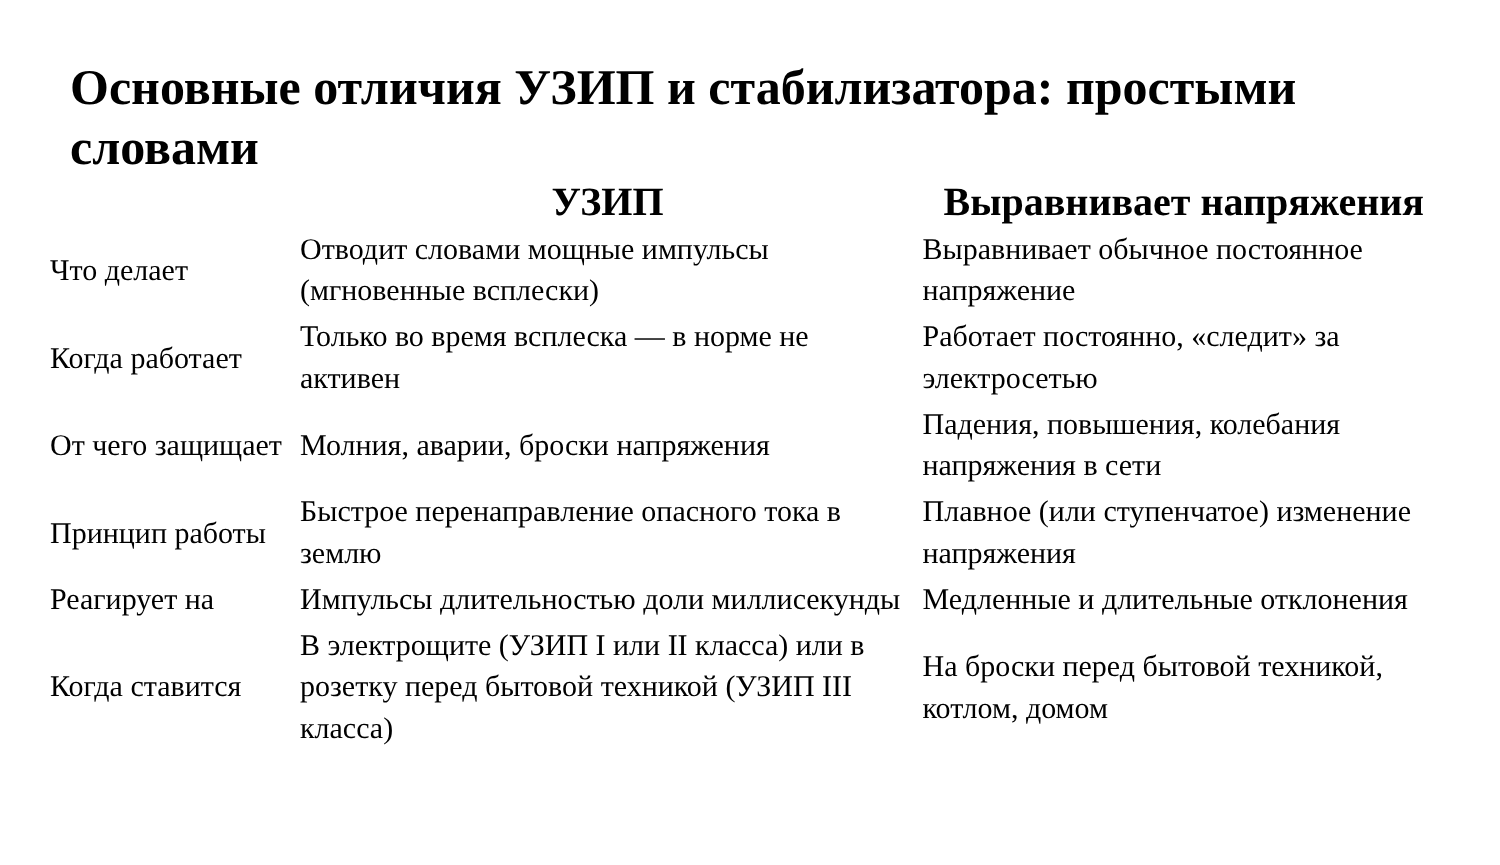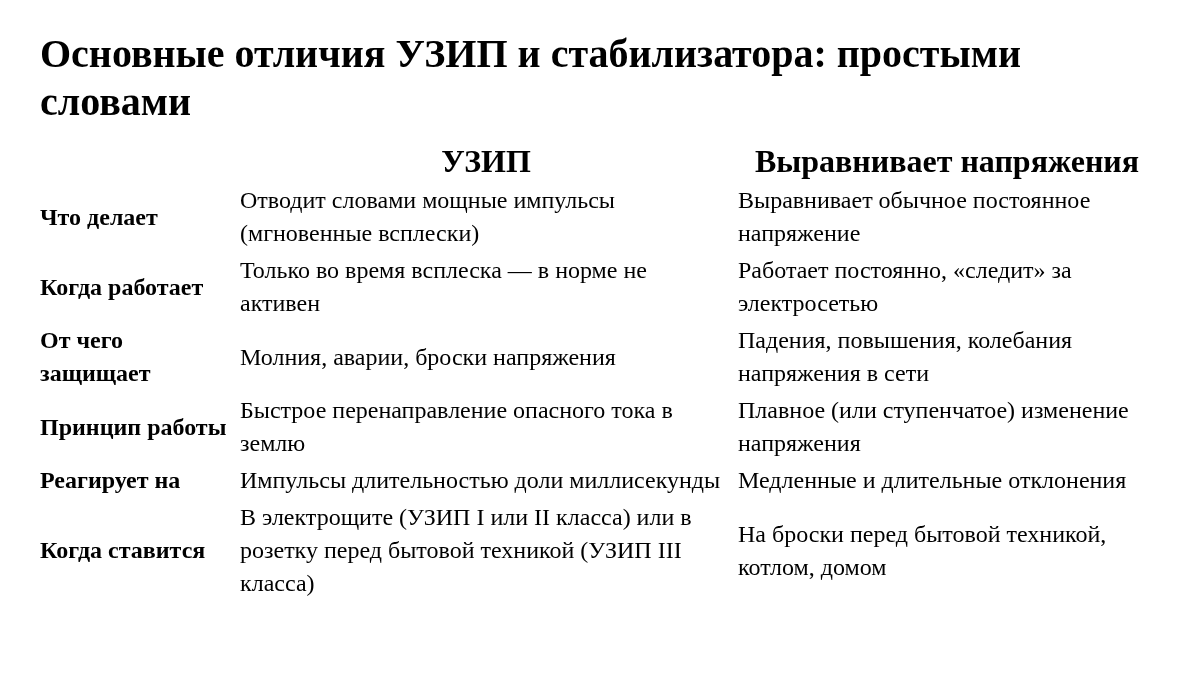--- a/index.html
+++ b/index.html
@@ -1,22 +1,22 @@
 <!DOCTYPE html>
 <html><head>
 <meta charset="utf-8">
 <style>
   html, body { margin: 0; padding: 0; background: #ffffff; }
   body { width: 1200px; height: 692px; overflow: hidden; font-family: "Liberation Serif", "DejaVu Serif", serif; color: #000; }
   .page { position: relative; width: 1200px; height: 692px; }
-  h1 { position: absolute; left: 40px; top: 30px; margin: 0; width: 1120px; font-size: 40px; line-height: 48px; font-weight: bold; }
+  h1 { position: absolute; left: 40px; top: 30px; margin: 16px; width: 1120px; font-size: 40px; line-height: 48px; font-weight: bold; }
   table { position: absolute; left: 38px; top: 142px; border-collapse: collapse; }
   th { font-size: 32px; font-weight: bold; text-align: center; padding: 4px 2px 6px 2px; line-height: 30px; }
   td { font-size: 24px; line-height: 33px; vertical-align: middle; padding: 2px 2px 2px 2px; text-align: left; }
-  td.label { font-weight: bold; width: 196px; }
+  td.label { font-weight: normal; width: 196px; }
   td.c1 { width: 492px; }
   td.c2 { width: 420px; padding-left: 4px; }
 </style>
 </head>
 <body>
 
 <div class="page">
   <h1>Основные отличия УЗИП и стабилизатора: простыми словами</h1>
   <table>
     <thead>

